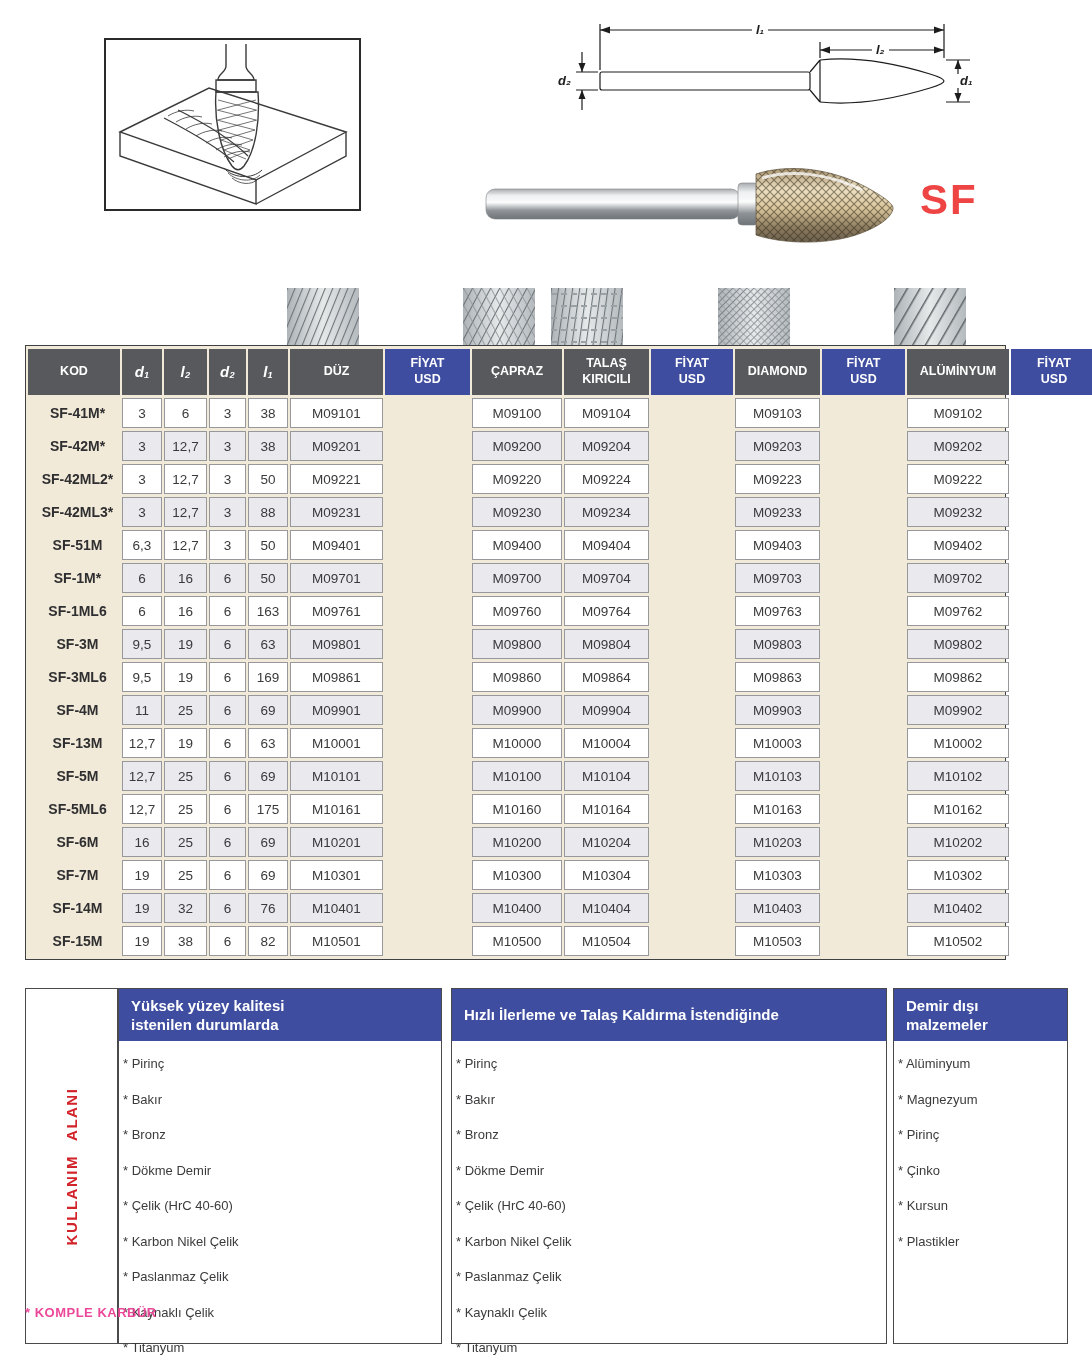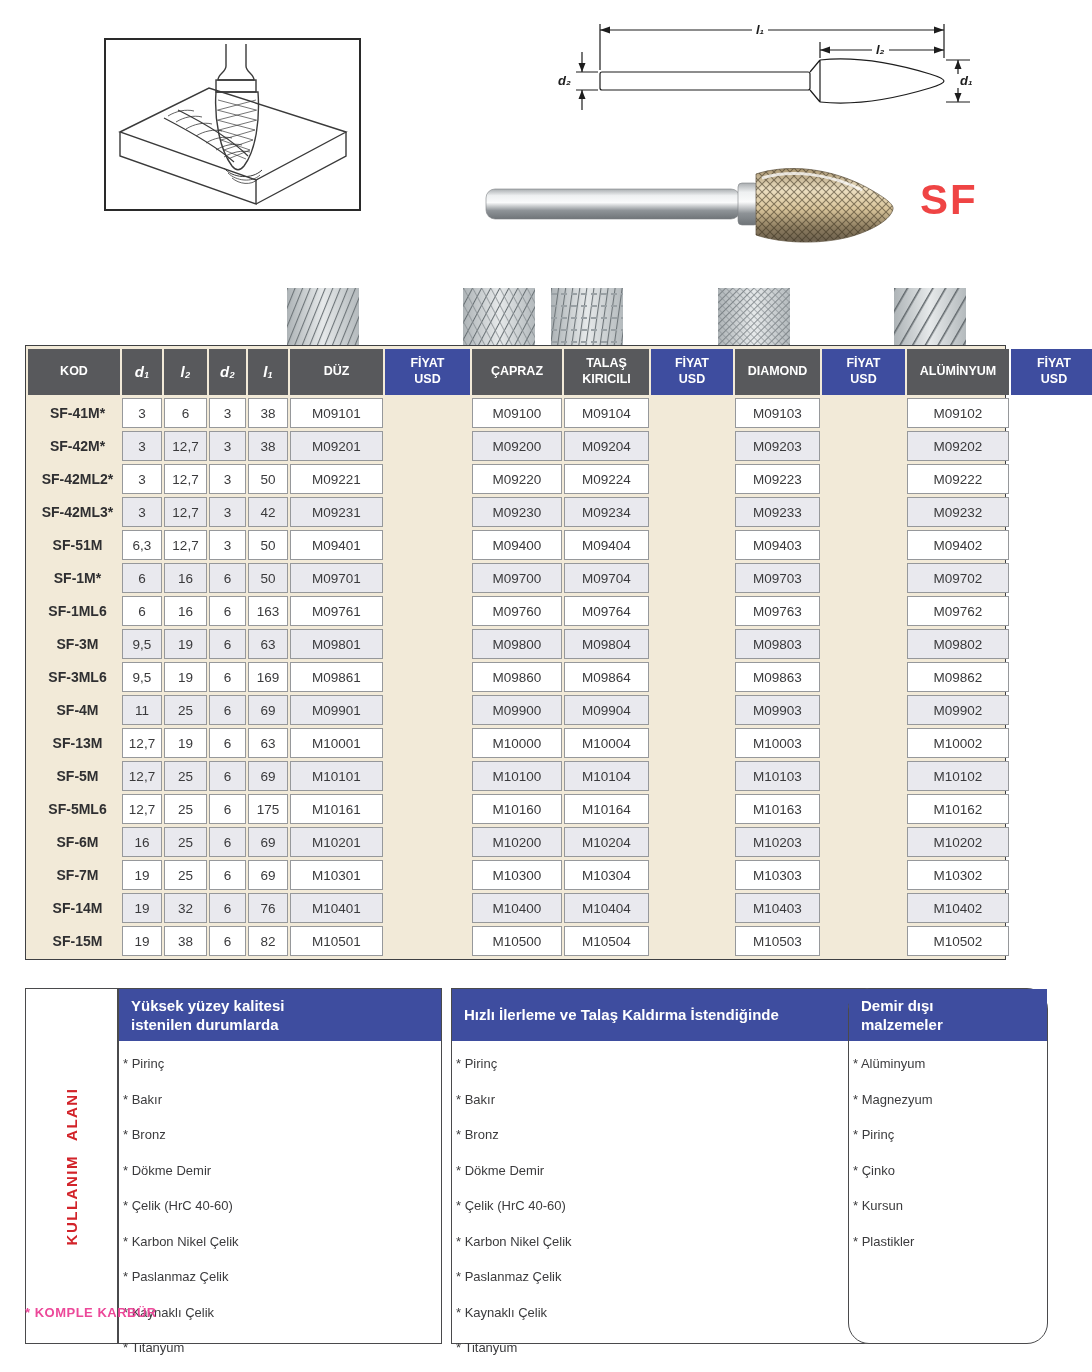--- a/index.html
+++ b/index.html
@@ -46,21 +46,21 @@
   .td-fiyat { background:transparent; }
 
   
   .usage-side { position:absolute; left:25px; top:988px; width:93px; height:356px;
     border:1px solid #4a4a4c; display:flex; align-items:center; justify-content:center; background:#fff; }
   .usage-side span { transform:rotate(-90deg); white-space:nowrap; color:#d2232a;
     font-weight:bold; font-size:15px; letter-spacing:1.5px; word-spacing:9px; }
   .usage-box { position:absolute; top:988px; height:356px; border:1px solid #4a4a4c; background:#fff; }
   .ucol1 { left:118px; width:324px; }
   .ucol2 { left:451px; width:436px; }
-  .ucol3 { left:848px; width:200px;border-radius:21px; }
+  .ucol3 { left:893px; width:175px; }
   .usage-header { height:52px; background:#3e4d9f; color:#fff; font-weight:bold; font-size:15px;
     display:flex; align-items:center; padding-left:12px; }
   .usage-header span { white-space:pre-line; line-height:1.3; }
   .usage-list { padding:15px 0 0 4px; }
   .usage-item { font-size:13px; color:#3b3b3d; margin-bottom:20.5px; }
 
   .footnote { position:absolute; left:25px; top:1305px; color:#ec4899; font-weight:bold;
     font-size:13px; letter-spacing:0.5px; }
 </style>
 </head>
@@ -332,21 +332,21 @@
             <td class="td-data">M09223</td>
             <td class="td-fiyat"></td>
             <td class="td-data">M09222</td>
             <td class="td-fiyat"></td>
           </tr>
           <tr class="alt">
             <td class="td-kod">SF-42ML3*</td>
             <td class="td-data">3</td>
             <td class="td-data">12,7</td>
             <td class="td-data">3</td>
-            <td class="td-data">42</td>
+            <td class="td-data">88</td>
             <td class="td-data">M09231</td>
             <td class="td-fiyat"></td>
             <td class="td-data">M09230</td>
             <td class="td-data">M09234</td>
             <td class="td-fiyat"></td>
             <td class="td-data">M09233</td>
             <td class="td-fiyat"></td>
             <td class="td-data">M09232</td>
             <td class="td-fiyat"></td>
           </tr>

